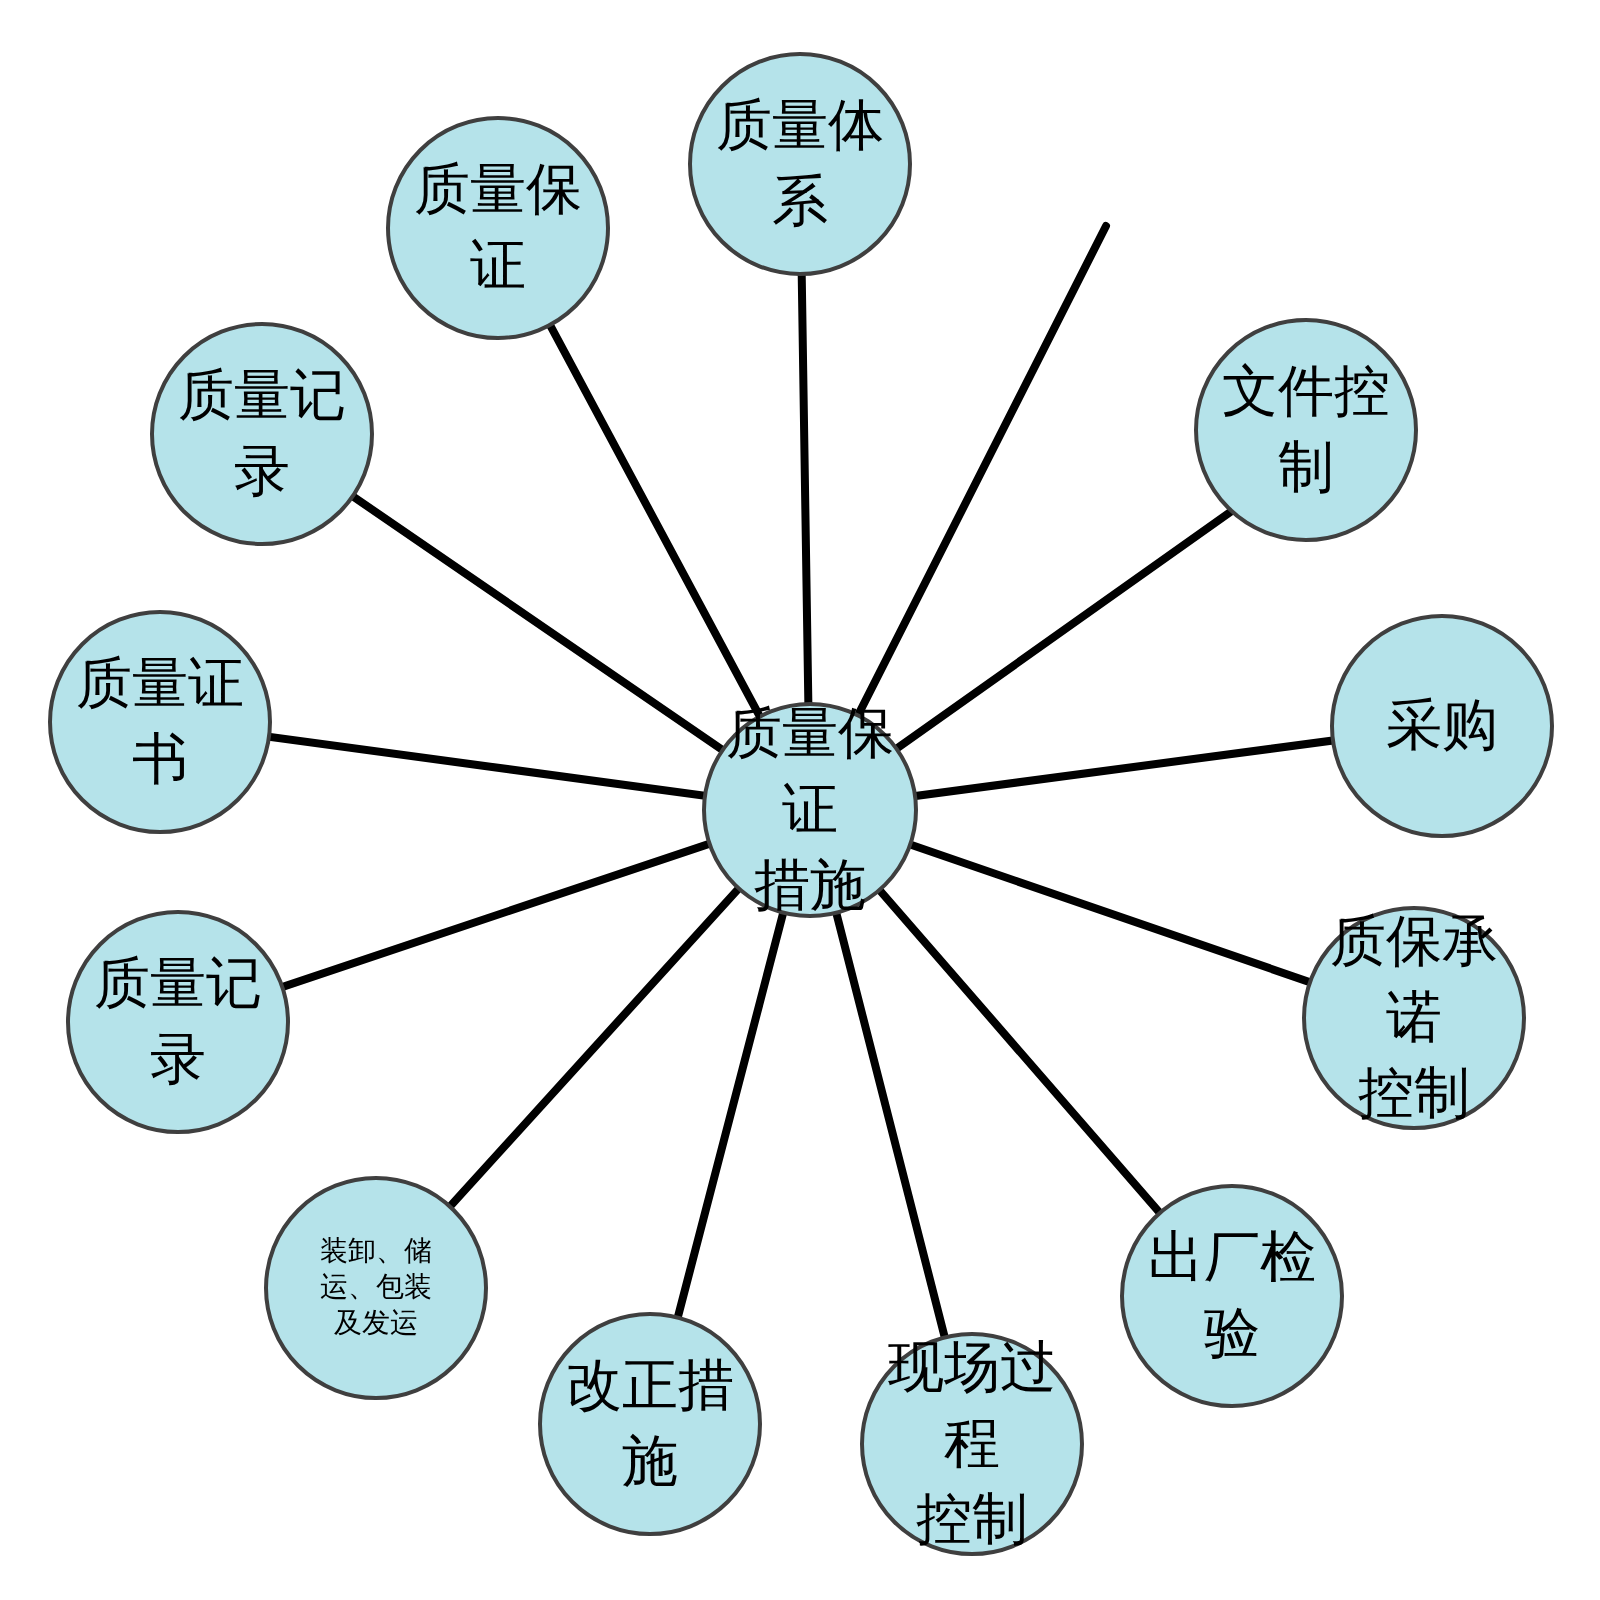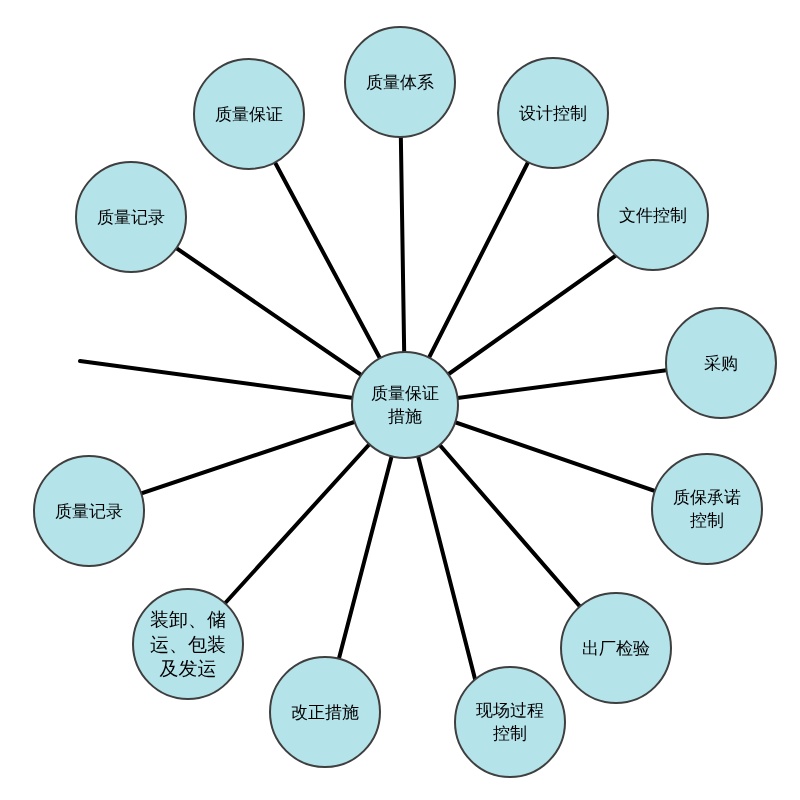--- a/index.html
+++ b/index.html
@@ -40,31 +40,31 @@
     width: 112px;
     height: 112px;
     border-radius: 50%;
     background: var(--node-fill);
     border: 2px solid var(--node-border);
     display: flex;
     align-items: center;
     justify-content: center;
     text-align: center;
     color: var(--text-color);
-    font-size: 17px;
+    font-size: 28px;
     line-height: 1.35;
     white-space: pre-line;
     user-select: none;
   }
   .node.center {
     width: 108px;
     height: 108px;
   }
   .node.small-text {
-    font-size: 19px;
+    font-size: 14px;
     line-height: 1.3;
   }
 </style>
 </head>
 <body>
 
 <div class="canvas">
 
   <svg class="connectors" viewBox="0 0 800 800" aria-hidden="true">
     <line x1="405" y1="405" x2="400" y2="82"></line>
@@ -82,38 +82,38 @@
     <line x1="405" y1="405" x2="486" y2="722"></line>
   </svg>
 
   <div class="node center" style="left:351px; top:351px;">质量保证
 措施</div>
 
   <div class="node" style="left:344px; top:26px;">质量体系</div>
 
   <div class="node" style="left:193px; top:58px;">质量保证</div>
 
-  <div class="node" style="left:497px; top:57px;">设计控制</div>
 
   <div class="node" style="left:75px; top:161px;">质量记录</div>
 
   <div class="node" style="left:597px; top:159px;">文件控制</div>
 
+  <div class="node" style="left:24px; top:305px;">质量证书</div>
 
   <div class="node" style="left:33px; top:455px;">质量记录</div>
 
   <div class="node" style="left:665px; top:307px;">采购</div>
 
   <div class="node" style="left:651px; top:453px;">质保承诺
 控制</div>
 
   <div class="node small-text" style="left:132px; top:588px;">装卸、储
 运、包装
 及发运</div>
 
   <div class="node" style="left:560px; top:592px;">出厂检验</div>
 
   <div class="node" style="left:269px; top:656px;">改正措施</div>
 
-  <div class="node" style="left:454px; top:666px;">现场过程
+  <div class="node" style="left:430px; top:666px;">现场过程
 控制</div>
 
 </div>
 
 </body></html>

